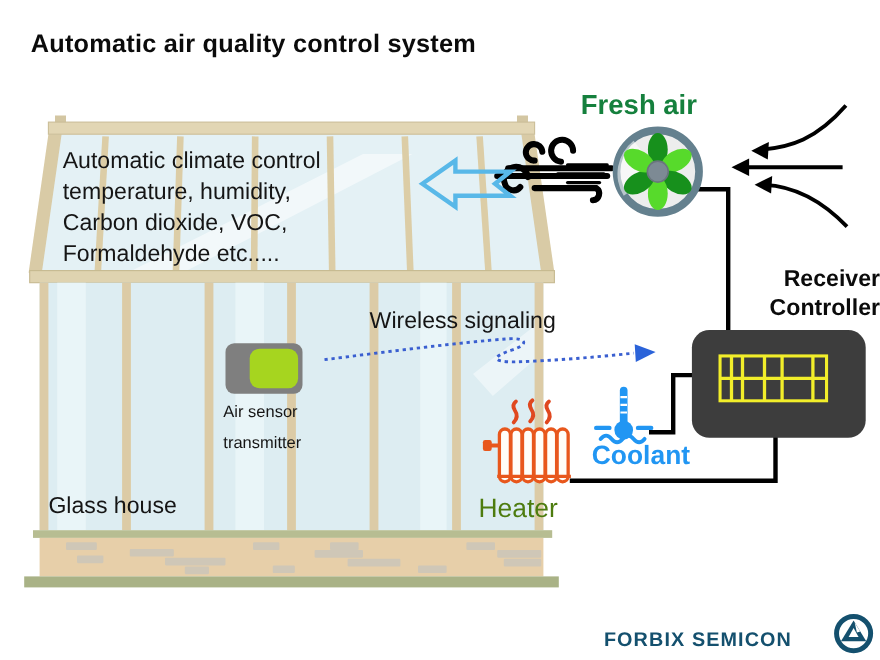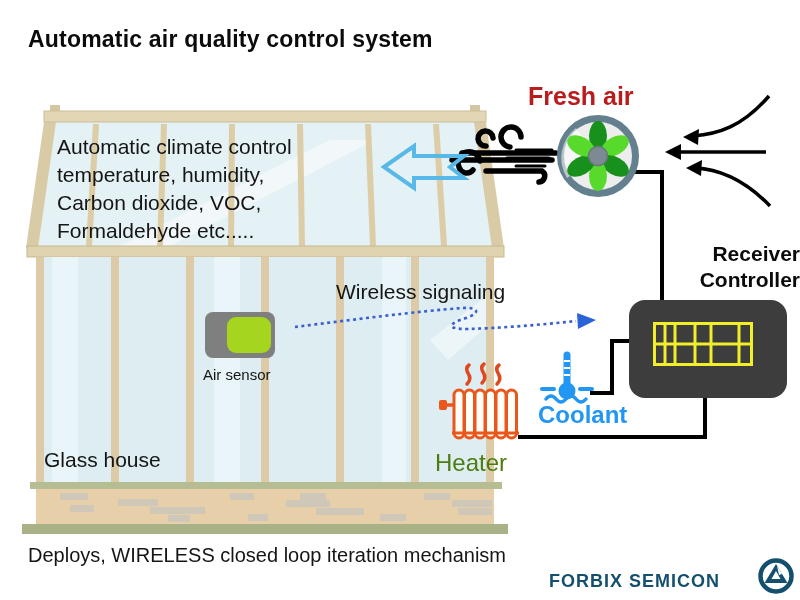--- a/index.html
+++ b/index.html
@@ -1,21 +1,21 @@
 <!DOCTYPE html>
 <html><head>
 <meta charset="utf-8">
 <style>
   html,body{margin:0;padding:0;background:#ffffff;}
   .stage{position:relative;width:800px;height:600px;background:#ffffff;overflow:hidden;
          font-family:"Liberation Sans",sans-serif;color:#111;}
   .abs{position:absolute;}
   .title{left:28px;top:26px;font-size:23px;font-weight:bold;letter-spacing:.2px;color:#0b0b0b;}
   .climate{left:57px;top:133px;font-size:21px;line-height:28px;color:#151515;}
-  .freshair{left:528px;top:82px;font-size:25px;font-weight:bold;color:#b91c1c;}
+  .freshair{left:528px;top:82px;font-size:25px;font-weight:bold;color:#15803d;}
   .wireless-label{left:336px;top:280px;font-size:21px;color:#151515;}
   .sensor-label{left:203px;top:361px;font-size:15px;line-height:28px;color:#151515;}
   .glasshouse-label{left:44px;top:448px;font-size:21px;color:#151515;text-align:center;}
   .receiver-label{left:650px;top:241px;width:150px;text-align:right;font-size:21px;
                   font-weight:bold;line-height:26px;color:#0b0b0b;}
   .coolant-label{left:538px;top:401px;font-size:24px;font-weight:bold;color:#2196f3;}
   .heater-label{left:435px;top:449px;font-size:24px;font-weight:normal;color:#4d7c0f;}
   .caption{left:28px;top:544px;font-size:20px;color:#151515;}
   .brand{left:549px;top:571px;font-size:18px;font-weight:bold;letter-spacing:1px;color:#14506e;}
   .controller-box{left:629px;top:300px;width:158px;height:98px;background:#3d3d3d;border-radius:16px;}
@@ -209,33 +209,33 @@
     <div>Carbon dioxide, VOC,</div>
     <div>Formaldehyde etc.....</div>
   </div>
 
   <div class="abs freshair">Fresh air</div>
 
   <div class="abs wireless-label">Wireless signaling</div>
 
   <div class="abs sensor-label">
     <div>Air sensor</div>
+    <div>transmitter</div>
   </div>
 
   <div class="abs glasshouse-label">Glass house</div>
 
   <div class="abs receiver-label">
     <div>Receiver</div>
     <div>Controller</div>
   </div>
 
   <div class="abs coolant-label">Coolant</div>
   <div class="abs heater-label">Heater</div>
 
-  <div class="abs caption">Deploys, WIRELESS closed loop iteration mechanism</div>
 
   <div class="abs brand">FORBIX SEMICON</div>
 
   <svg class="abs" style="left:756px;top:556px" width="40" height="40" viewBox="0 0 40 40">
     <circle cx="20" cy="20" r="15.5" fill="#ffffff" stroke="#14506e" stroke-width="4.5"></circle>
     <polygon points="20,8 31.5,27 8.5,27" fill="#14506e"></polygon>
     <polygon points="20,15 24.5,23 15.5,23" fill="#ffffff"></polygon>
     <polygon points="21,10 26,18 23,19" fill="#ffffff"></polygon>
   </svg>
 

